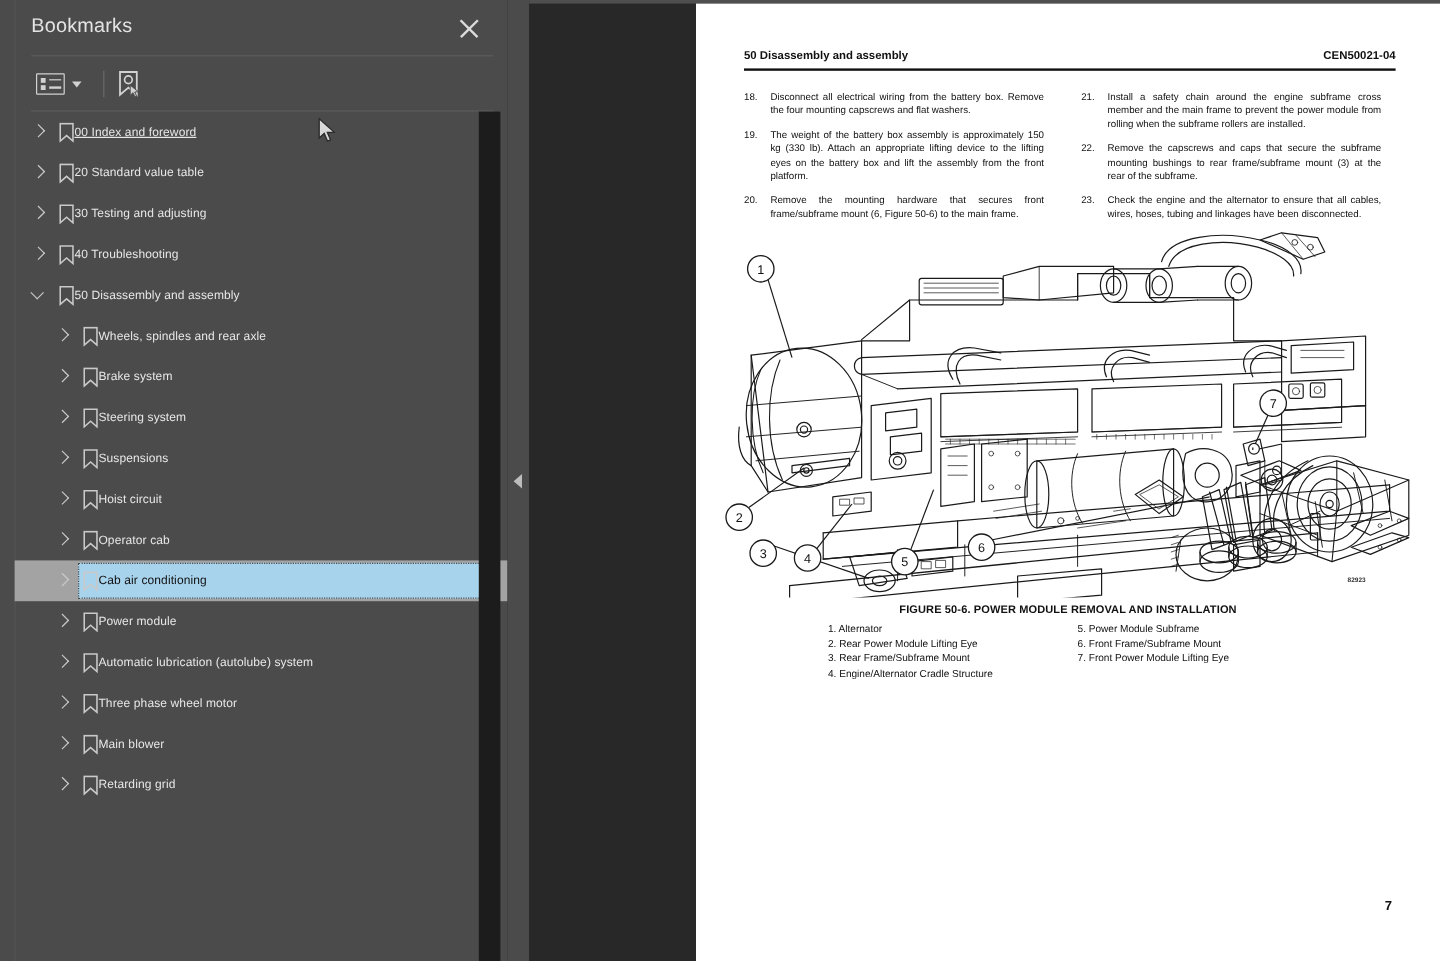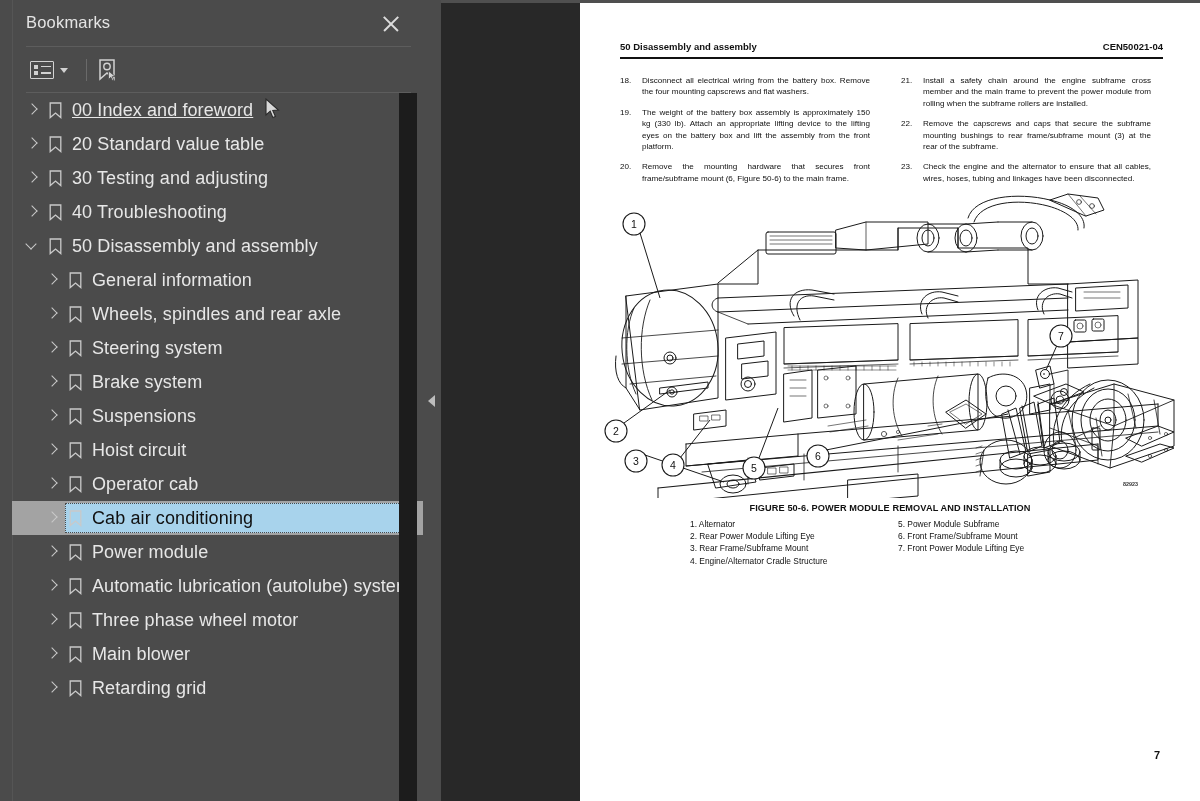--- a/index.html
+++ b/index.html
@@ -84,21 +84,21 @@
   }
   .chev.open:before{
     transform:rotate(135deg);left:1px;top:0px;
   }
   .bm-row.lvl2 .chev{margin-left:34px;}
   .bmk-icon{
     width:13px;height:17px;margin-left:11px;flex:0 0 auto;position:relative;
   }
   .bmk-icon svg{display:block;}
   .bm-label{
-    margin-left:10px;font-size:18px;color:#e7e7e7;white-space:nowrap;letter-spacing:.1px;
+    font-size:10px;color:#e7e7e7;white-space:nowrap;letter-spacing:.1px;
   }
   .bm-row.hover .bm-label{text-decoration:underline;}
   .bm-row.selected{
     background:#a3a3a3;
   }
   .bm-row.selected .sel-box{
     position:absolute;left:53px;top:2px;right:22px;height:30px;
     background:#a8d3ec;border:1px dotted #4a4a4a;box-sizing:border-box;
   }
   .bm-row.selected .bm-label{color:#101010;position:relative;z-index:2;}
@@ -253,48 +253,39 @@
           </span>
           <span class="bm-label">50 Disassembly and assembly</span>
         </div>
         <div class="bm-row lvl2">
           <span class="chev"></span>
           <span class="bmk-icon">
             <svg width="13" height="17" viewBox="0 0 13 17">
               <path d="M1.2 1 H11.8 V15.6 L6.5 11 L1.2 15.6 Z" fill="none" stroke="#c9c9c9" stroke-width="1.3"></path>
             </svg>
           </span>
-          <span class="bm-label">General information</span>
-        </div>
-        <div class="bm-row lvl2">
-          <span class="chev"></span>
-          <span class="bmk-icon">
-            <svg width="13" height="17" viewBox="0 0 13 17">
-              <path d="M1.2 1 H11.8 V15.6 L6.5 11 L1.2 15.6 Z" fill="none" stroke="#c9c9c9" stroke-width="1.3"></path>
-            </svg>
-          </span>
           <span class="bm-label">Wheels, spindles and rear axle</span>
         </div>
         <div class="bm-row lvl2">
           <span class="chev"></span>
           <span class="bmk-icon">
             <svg width="13" height="17" viewBox="0 0 13 17">
               <path d="M1.2 1 H11.8 V15.6 L6.5 11 L1.2 15.6 Z" fill="none" stroke="#c9c9c9" stroke-width="1.3"></path>
             </svg>
           </span>
+          <span class="bm-label">Brake system</span>
+        </div>
+        <div class="bm-row lvl2">
+          <span class="chev"></span>
+          <span class="bmk-icon">
+            <svg width="13" height="17" viewBox="0 0 13 17">
+              <path d="M1.2 1 H11.8 V15.6 L6.5 11 L1.2 15.6 Z" fill="none" stroke="#c9c9c9" stroke-width="1.3"></path>
+            </svg>
+          </span>
           <span class="bm-label">Steering system</span>
-        </div>
-        <div class="bm-row lvl2">
-          <span class="chev"></span>
-          <span class="bmk-icon">
-            <svg width="13" height="17" viewBox="0 0 13 17">
-              <path d="M1.2 1 H11.8 V15.6 L6.5 11 L1.2 15.6 Z" fill="none" stroke="#c9c9c9" stroke-width="1.3"></path>
-            </svg>
-          </span>
-          <span class="bm-label">Brake system</span>
         </div>
         <div class="bm-row lvl2">
           <span class="chev"></span>
           <span class="bmk-icon">
             <svg width="13" height="17" viewBox="0 0 13 17">
               <path d="M1.2 1 H11.8 V15.6 L6.5 11 L1.2 15.6 Z" fill="none" stroke="#c9c9c9" stroke-width="1.3"></path>
             </svg>
           </span>
           <span class="bm-label">Suspensions</span>
         </div>

